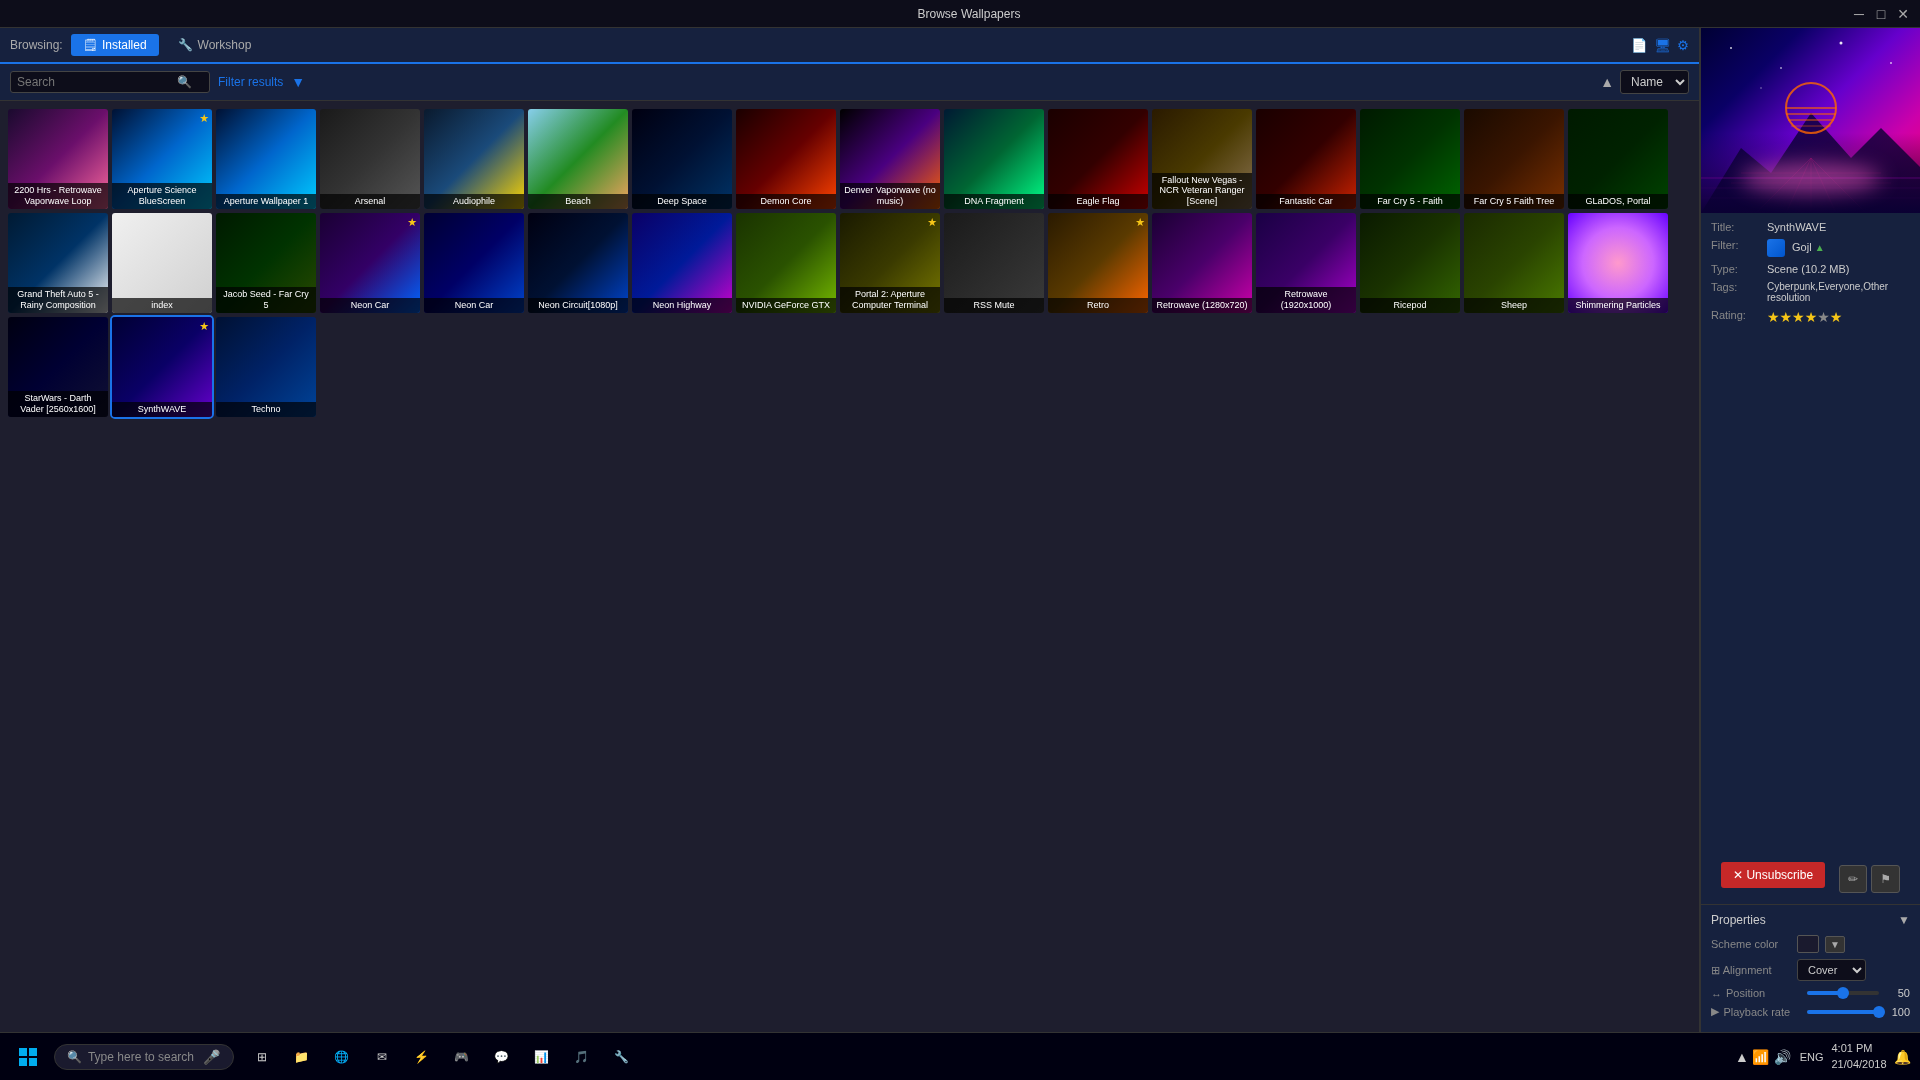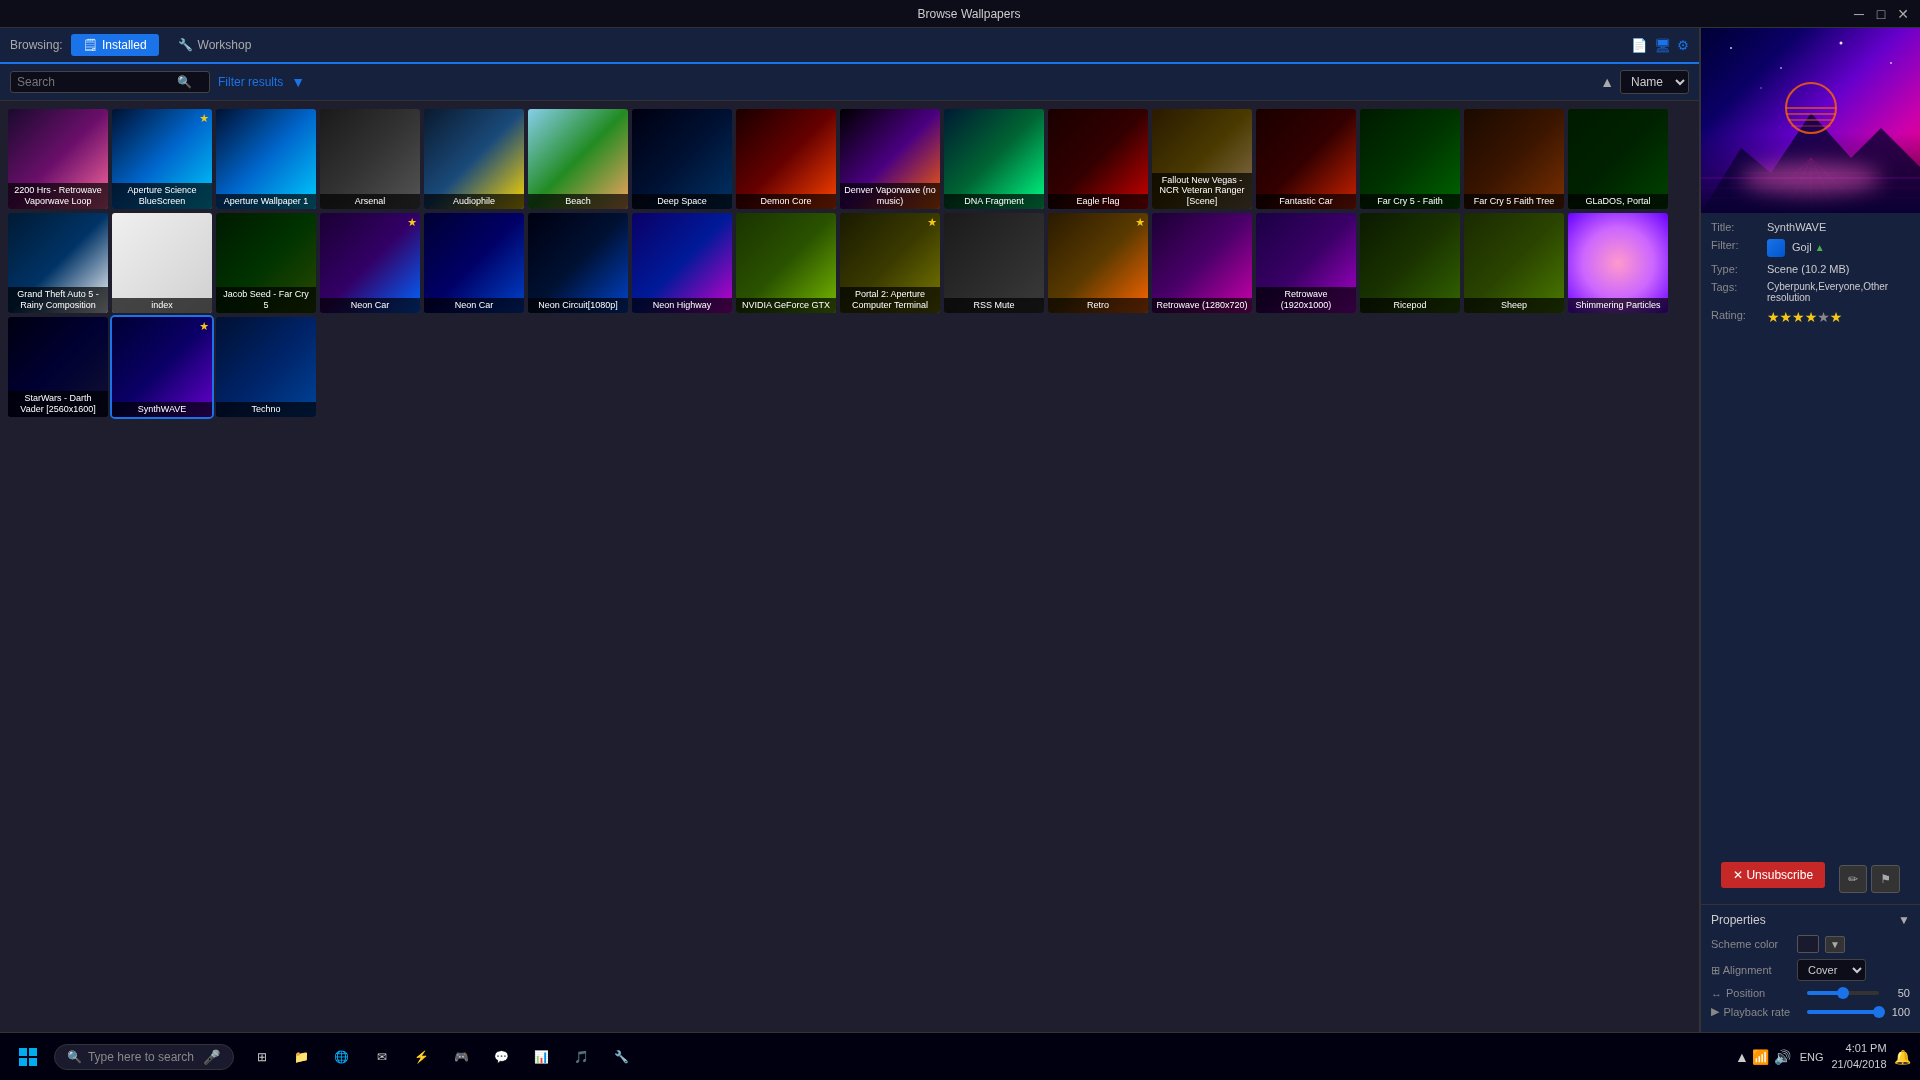--- a/index.html
+++ b/index.html
@@ -496,21 +496,21 @@
       padding: 4px 12px;
       color: #888;
       font-size: 12px;
       display: flex; align-items: center; gap: 6px;
       min-width: 180px;
       cursor: pointer;
     }
     .taskbar-apps { display: flex; gap: 4px; margin-left: 4px; }
     .taskbar-app { width: 36px; height: 36px; display: flex; align-items: center; justify-content: center; cursor: pointer; border-radius: 4px; }
     .taskbar-right { margin-left: auto; display: flex; align-items: center; gap: 8px; }
-    .taskbar-time { color: #ccc; font-size: 11px; text-align: right; line-height: 1.4; }
+    .taskbar-time { color: #ccc; font-size: 11px; text-align: left; line-height: 1.4; }
     .taskbar-lang { color: #ccc; font-size: 11px; }
     .taskbar-icon { color: #ccc; font-size: 14px; cursor: pointer; }
 
     
     .wallpaper-grid::-webkit-scrollbar { width: 6px; }
     .wallpaper-grid::-webkit-scrollbar-track { background: #0d0d1a; }
     .wallpaper-grid::-webkit-scrollbar-thumb { background: #333; border-radius: 3px; }
 
     .notification-area { display: flex; gap: 4px; align-items: center; }
 

